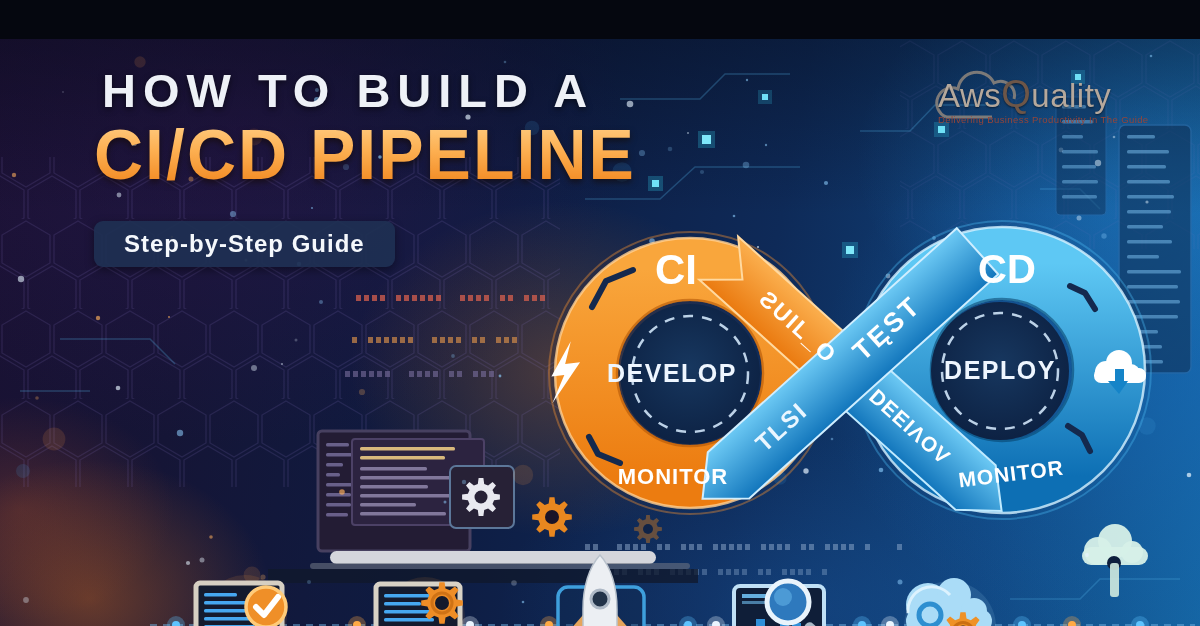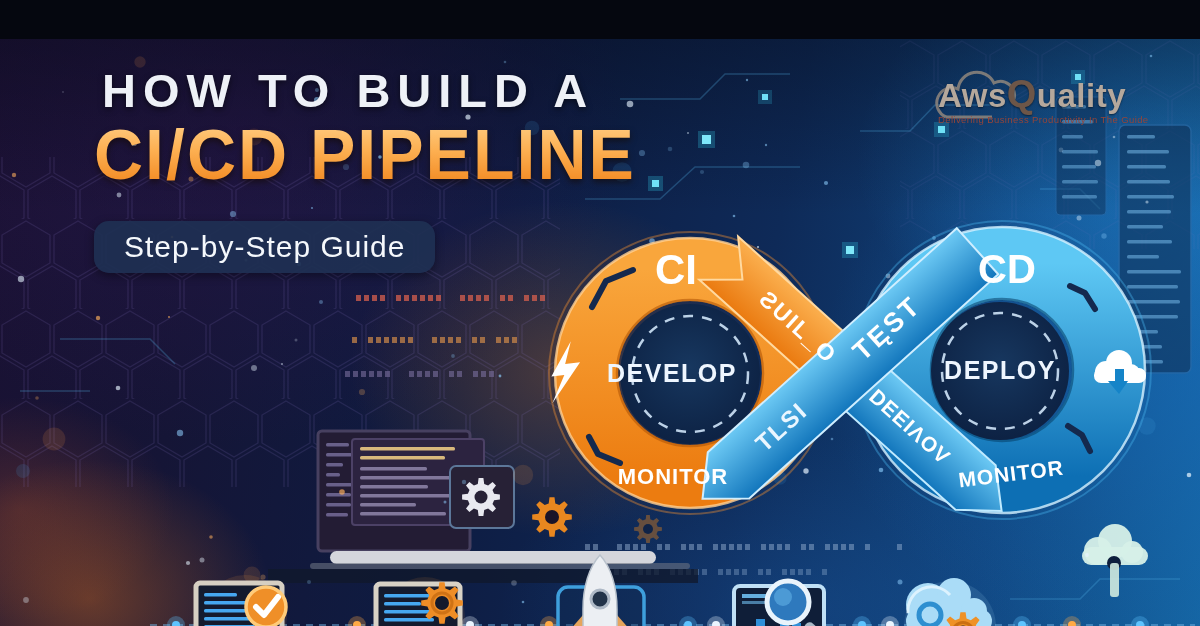--- a/index.html
+++ b/index.html
@@ -19,26 +19,26 @@
     margin-top: 39px;
   }
   .layer{position:absolute;inset:0;pointer-events:none;}
   
   .title1{position:absolute;left:102px;top:24px;font-size:47px;font-weight:700;letter-spacing:7px;
     color:#eef1f7;text-shadow:0 2px 6px rgba(0,0,0,.55);}
   .title2{position:absolute;left:94px;top:76px;font-size:68px;font-weight:800;letter-spacing:2px;
     background:linear-gradient(180deg,#ffd591 0%,#fdb052 45%,#ee7e14 100%);
     -webkit-background-clip:text;background-clip:text;color:transparent;
     filter:drop-shadow(0 3px 3px rgba(20,8,0,.6));transform:scaleY(1.04);}
-  .badge{position:absolute;left:94px;top:182px;padding:9px 30px;border-radius:15px;
+  .badge{position:absolute;left:94px;top:182px;padding:9px 30px;border-radius:9px;
     background:rgba(30,48,82,.92);box-shadow:0 3px 10px rgba(0,0,0,.4);
-    font-size:30px;font-weight:400;color:#f5f8fc;letter-spacing:1px;}
+    font-size:24px;font-weight:700;color:#f5f8fc;letter-spacing:1px;}
   
   .logo{position:absolute;left:938px;top:34px;width:230px;}
-  .logo-text{position:relative;font-weight:700;font-size:33px;color:#b5a89c;letter-spacing:.5px;
+  .logo-text{position:relative;font-weight:400;font-size:33px;color:#b5a89c;letter-spacing:.5px;
     text-shadow:0 1px 2px rgba(0,0,0,.5);}
   .logo-text .q{color:#6d5648;font-size:38px;}
   .logo-tagline{position:relative;margin-top:-2px;font-size:9.5px;color:#93453a;letter-spacing:.4px;white-space:nowrap;}
   .logo-cloud{position:absolute;left:-6px;top:-14px;}
   svg text{font-family:"Liberation Sans","DejaVu Sans",sans-serif;}
 </style>
 </head>
 <body>
 
 <div class="canvas">

